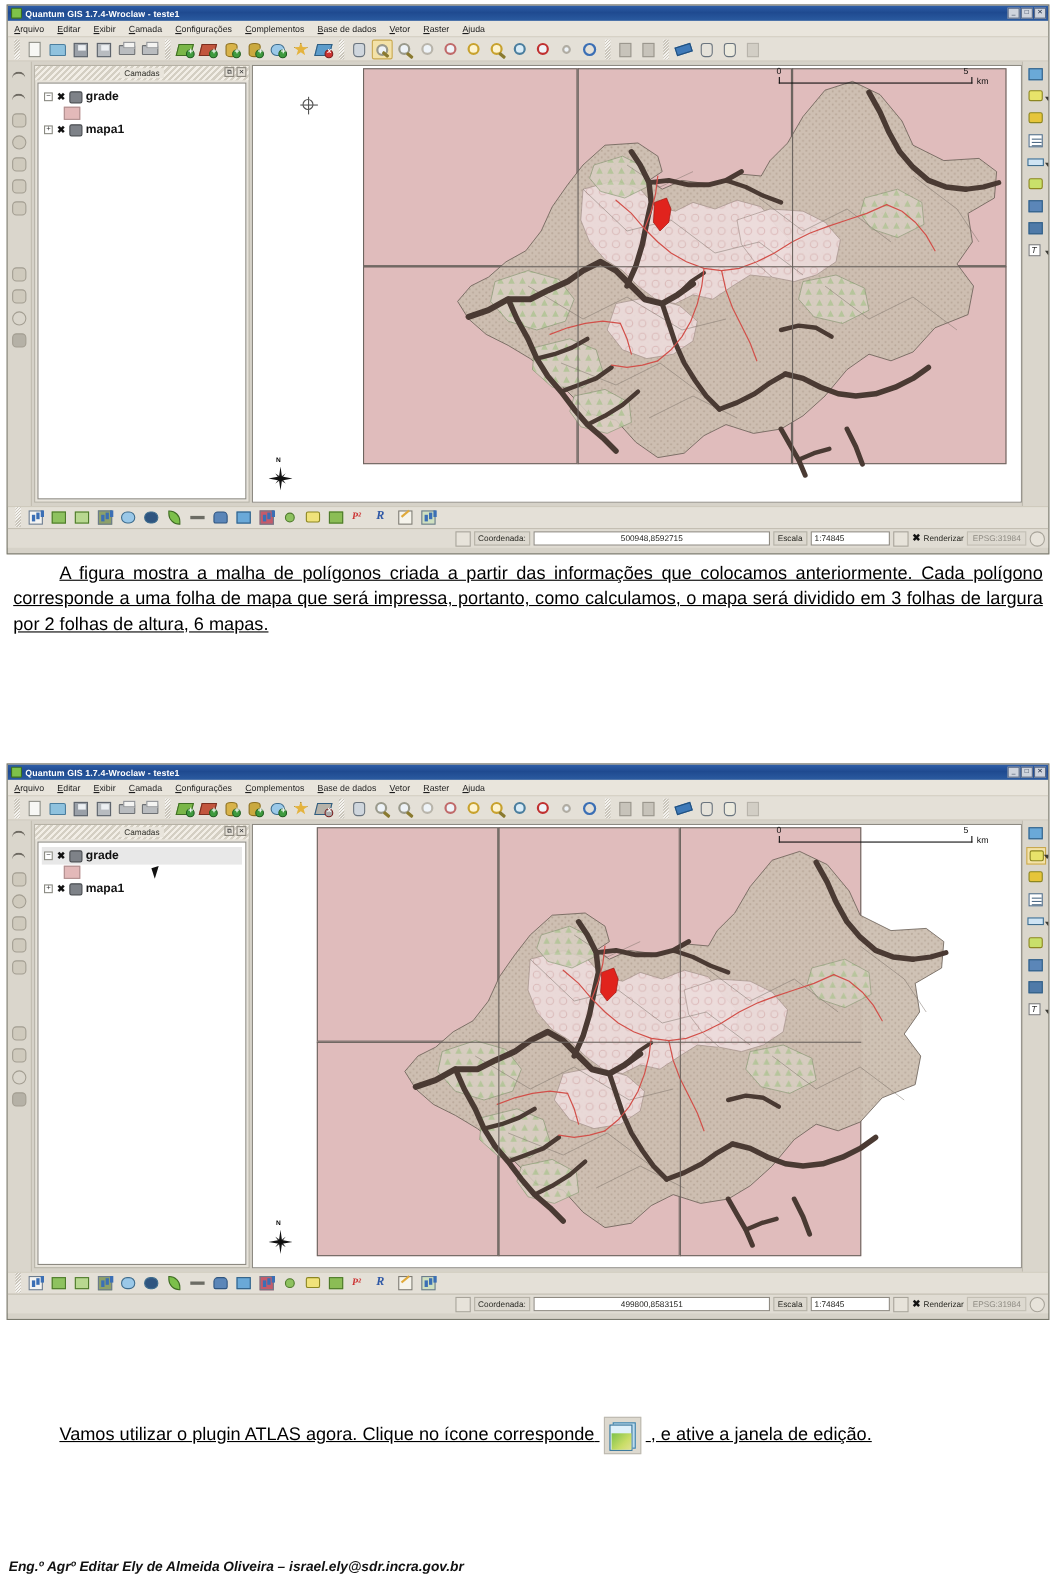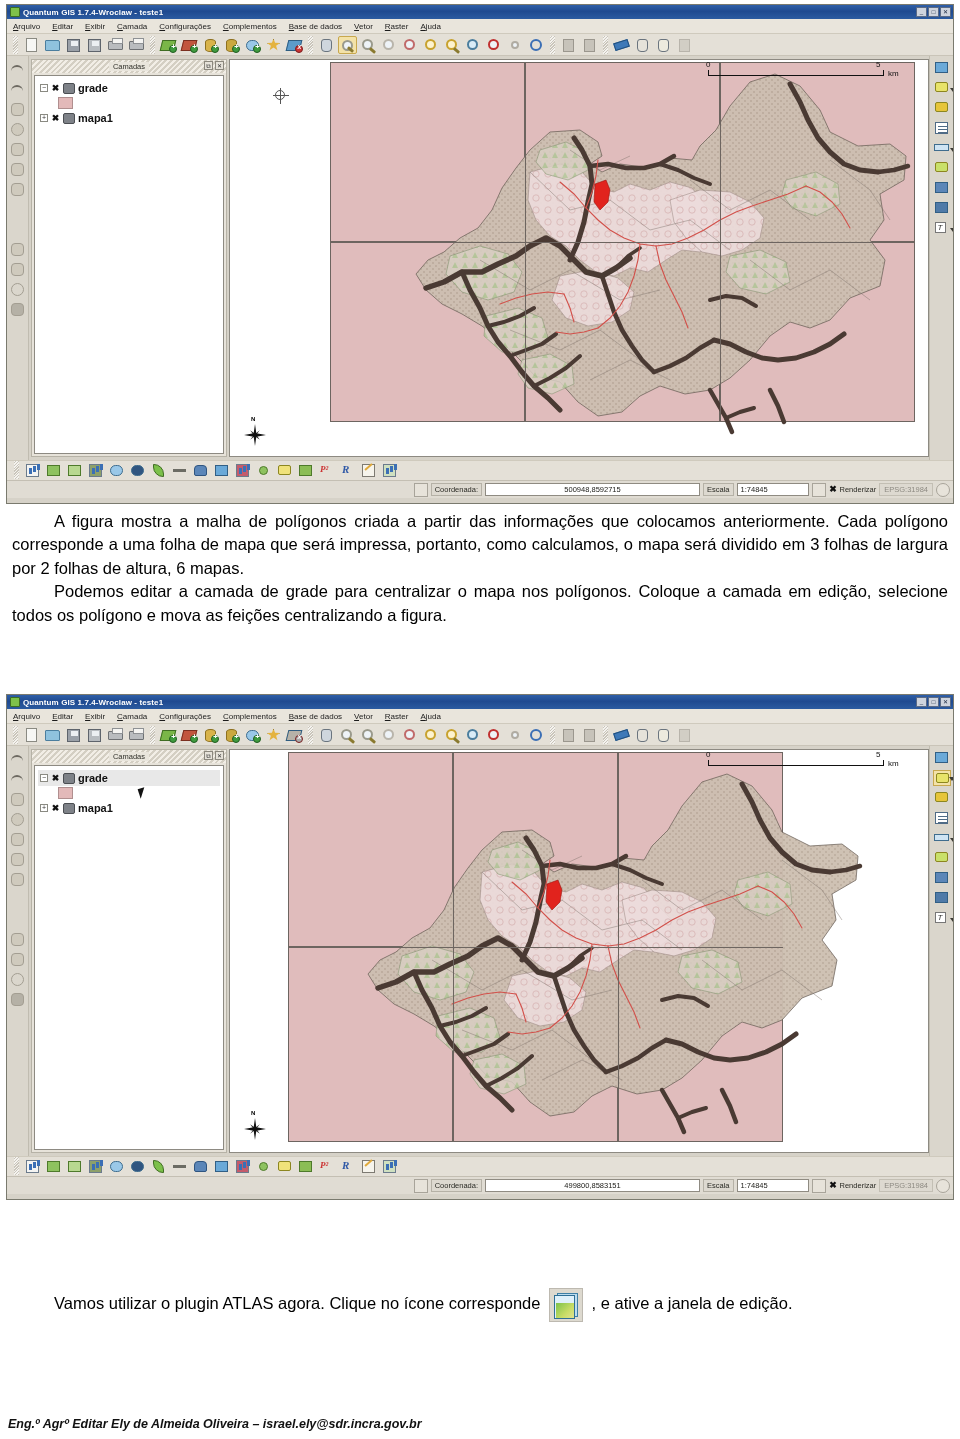--- a/index.html
+++ b/index.html
@@ -225,21 +225,21 @@
   .mouse-cursor { position:absolute; width:0;height:0;
     border-left:7px solid #111; border-bottom:10px solid transparent; transform:rotate(-18deg); }
 
   
   .doc-text {
     font-family:"Liberation Sans", sans-serif;
     font-size:16.5px; line-height:1.42; color:#000;
     text-align: justify;
     padding: 0 6px 0 6px;
   }
-  .doc-text p { margin: 0; text-indent: 42px; }
+  .doc-text p { margin: 0; text-indent: 42px; text-decoration: underline; }
   .doc-inline-icon {
     display:inline-block; vertical-align:middle;
     width:34px; height:34px; background:#ddd9cf; border:1px solid #bdb9b0;
     position:relative; margin:0 4px;
   }
   .dii-back { position:absolute; left:7px; top:4px; width:21px; height:24px; background:#bcdcef; border:1px solid #3e7fa5; }
   .dii-front { position:absolute; left:4px; top:6px; width:21px; height:24px; background:#dff0fa; border:1px solid #2f6f95; overflow:hidden;}
   .dii-front:after { content:""; position:absolute; left:1px; top:7px; width:20px; height:17px;
      background: linear-gradient(135deg,#7ec24a 0%, #c9dd67 55%, #e8e2a0 100%); }
   .footer-text {
@@ -679,21 +679,20 @@
       <span class="chk">✖</span>
       <span>Renderizar</span>
     </div>
     <div class="sb-crs">EPSG:31984</div>
     <div class="sb-btn" style="border-radius:50%"></div>
   </div>
 </div>
 
 <div class="doc-text" style="position:absolute;left:6px;top:510px;width:948px;">
   <p>A figura mostra a malha de polígonos criada a partir das informações que colocamos anteriormente. Cada polígono corresponde a uma folha de mapa que será impressa, portanto, como calculamos, o mapa será dividido em 3 folhas de largura por 2 folhas de altura, 6 mapas.</p>
-  <p>Podemos editar a camada de grade para centralizar o mapa nos polígonos. Coloque a camada em edição, selecione todos os polígono e mova as feições centralizando a figura.</p>
 </div>
 
 <div class="qgis-window" style="position:absolute;left:6px;top:694px;width:948px;height:506px;">
 
   <div class="titlebar">
     <div class="tb-icon"></div>
     <div class="tb-text">Quantum GIS 1.7.4-Wroclaw - teste1</div>
     <div class="tb-btns">
       <div class="tb-btn">_</div>
       <div class="tb-btn">□</div>

